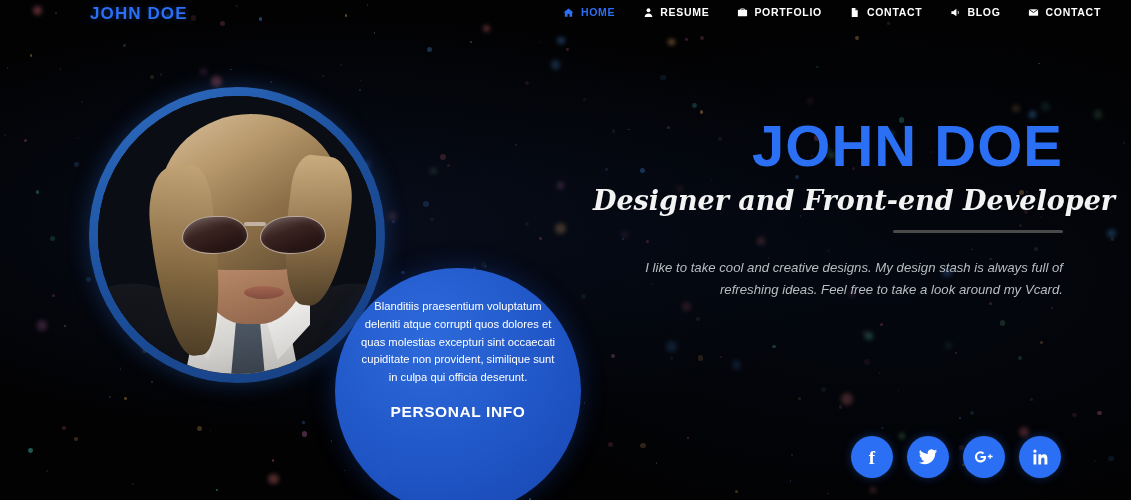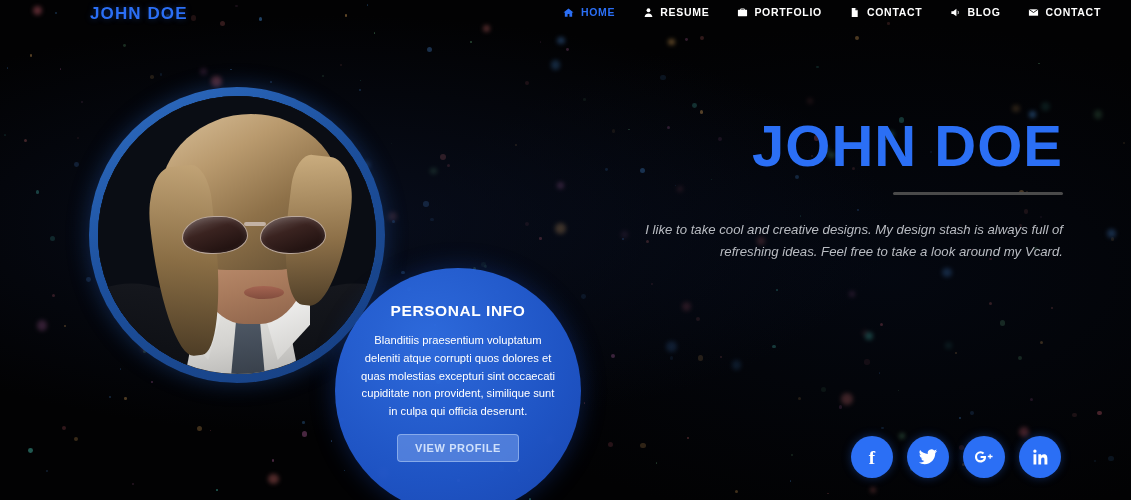--- a/index.html
+++ b/index.html
@@ -627,27 +627,27 @@
         <div class="p-glasses">
           <div class="p-lens left"></div>
           <div class="p-bridge"></div>
           <div class="p-lens right"></div>
         </div>
       </div>
     </div>
   </div>
 
   <div id="info-circle">
+    <div id="info-text">Blanditiis praesentium voluptatum deleniti atque corrupti quos dolores et quas molestias excepturi sint occaecati cupiditate non provident, similique sunt in culpa qui officia deserunt.</div>
     <div id="info-title">PERSONAL INFO</div>
-    <div id="info-text">Blanditiis praesentium voluptatum deleniti atque corrupti quos dolores et quas molestias excepturi sint occaecati cupiditate non provident, similique sunt in culpa qui officia deserunt.</div>
-    <div id="view-profile">VIEW PROFILE</div>
   </div>
 
   <div id="hero">
     <div id="name">JOHN DOE</div>
+    <div id="role">Designer and Front-end Developer</div>
     <div id="divider"></div>
     <div id="desc">I like to take cool and creative designs. My design stash is always full of refreshing ideas. Feel free to take a look around my Vcard.</div>
   </div>
 
   <div id="socials">
 
     <div class="social">
       <span class="glyph">f</span>
     </div>
 

